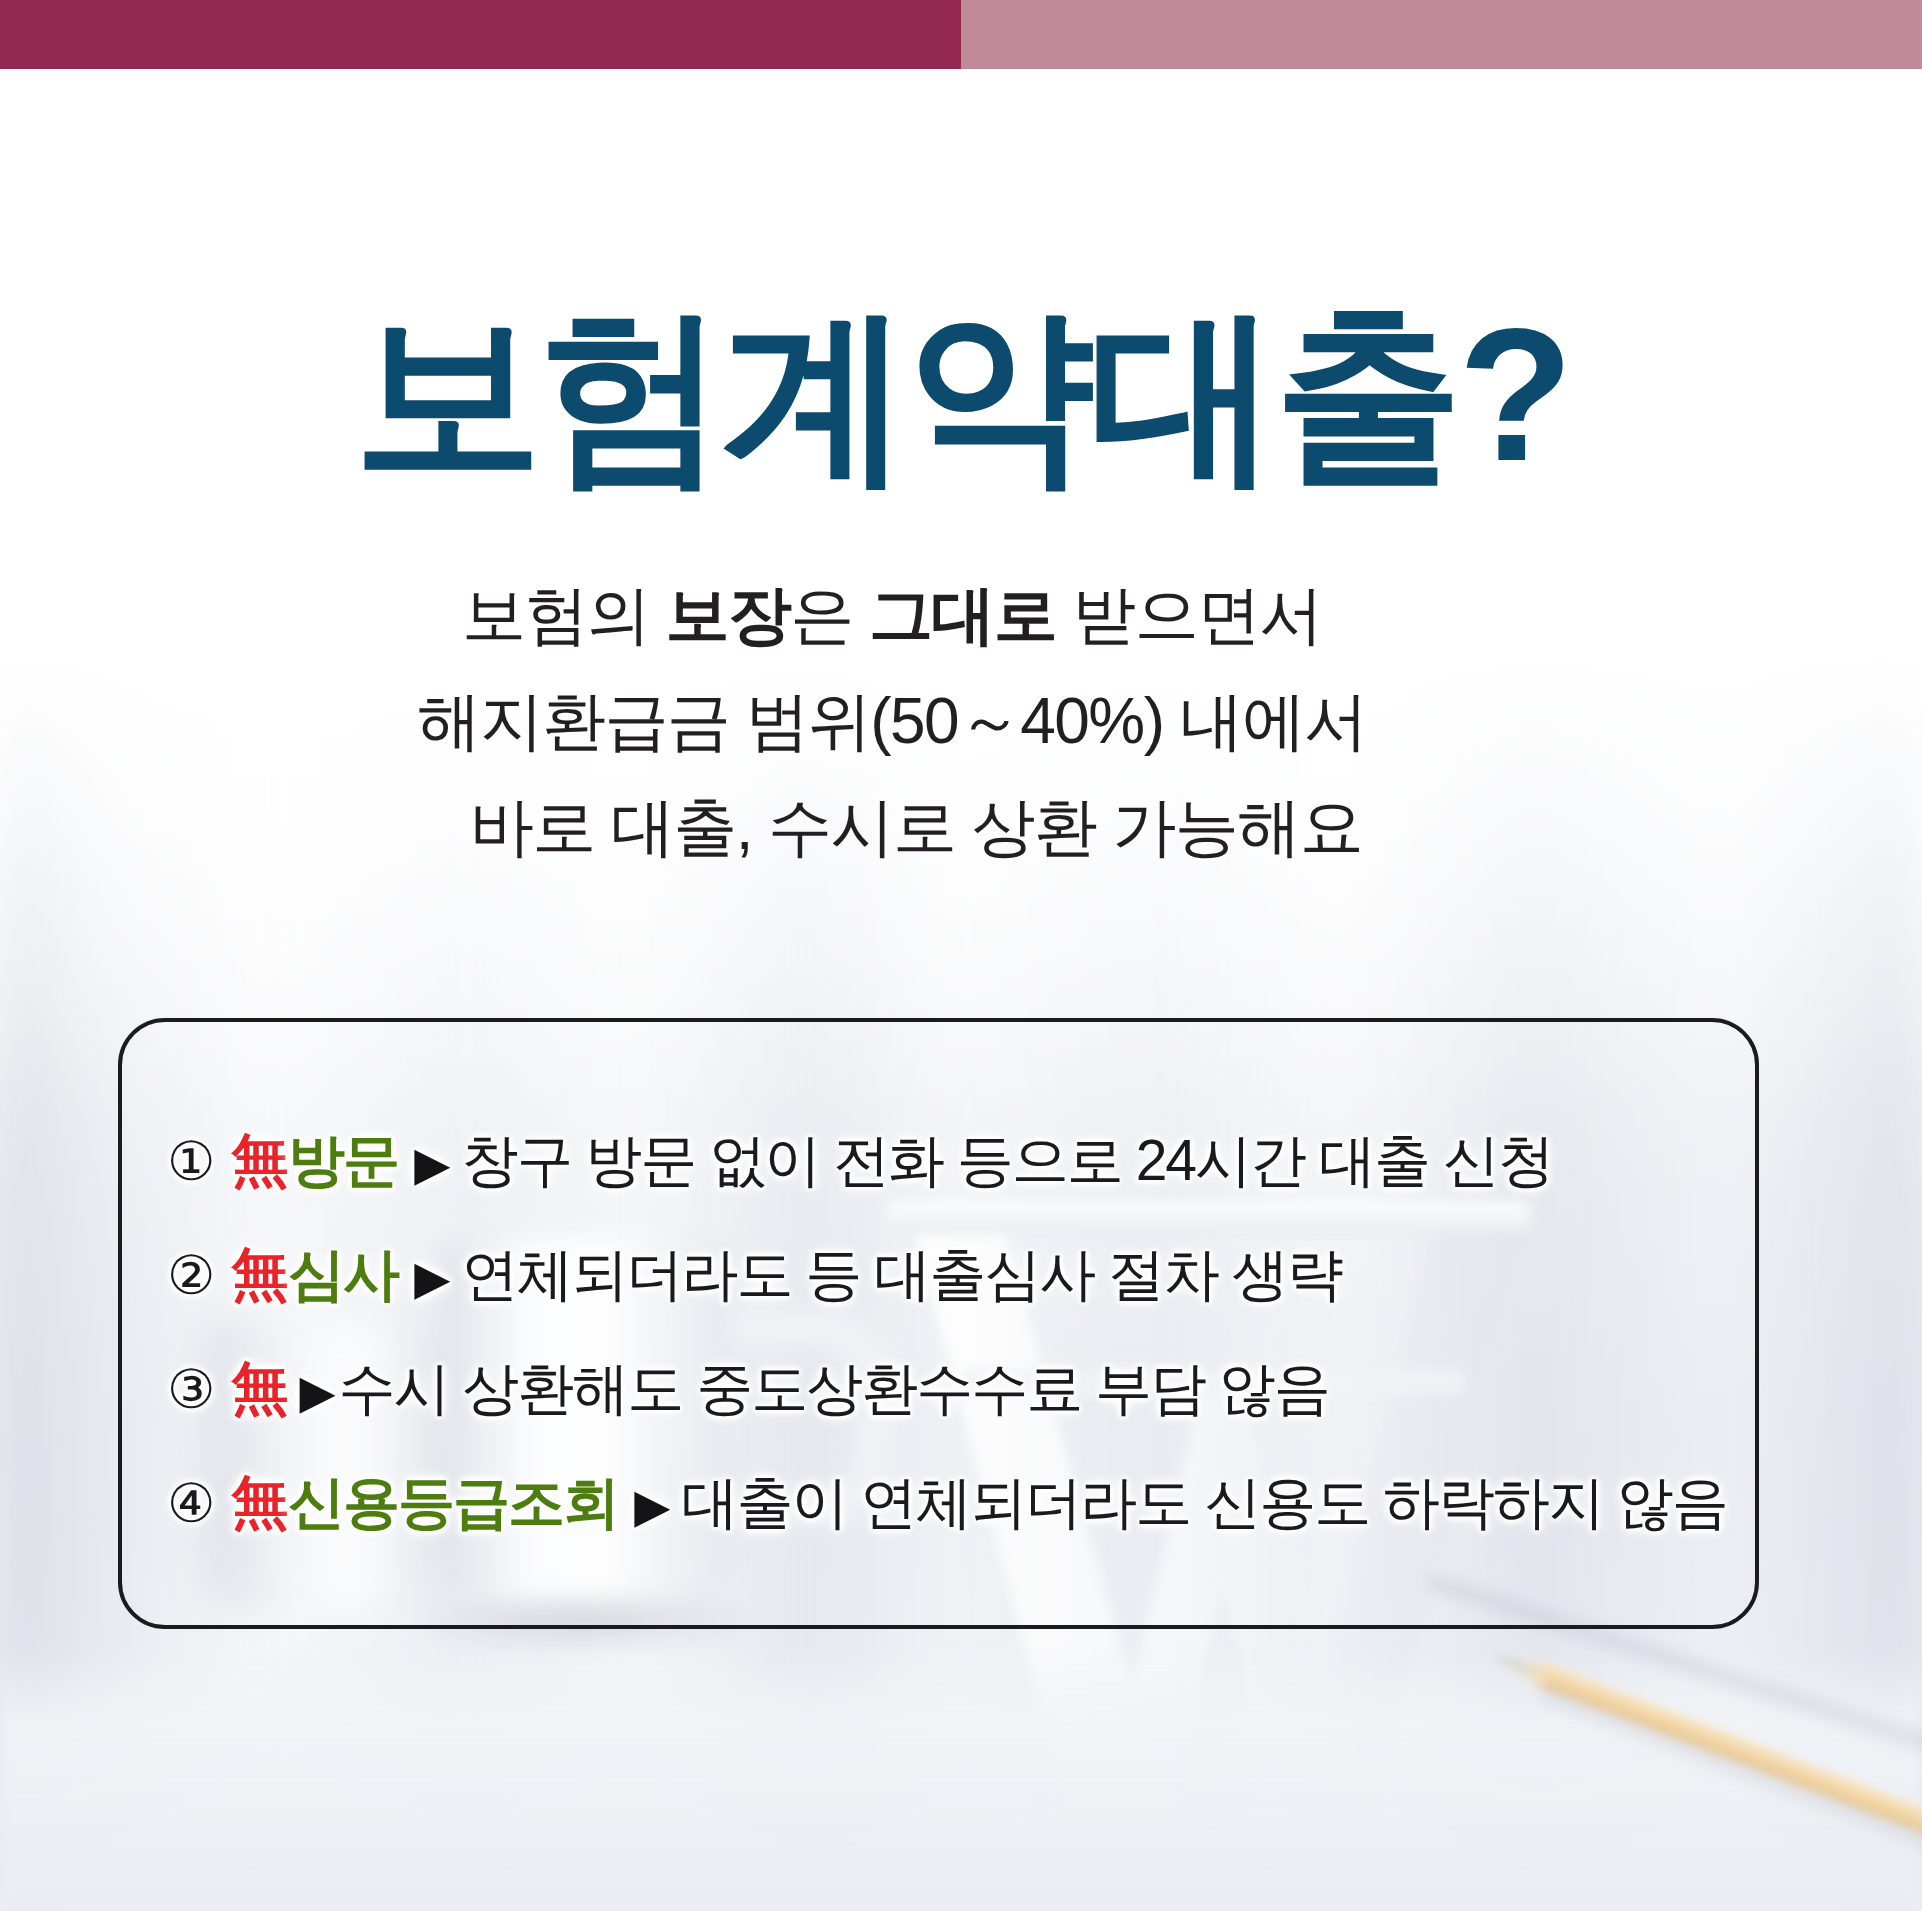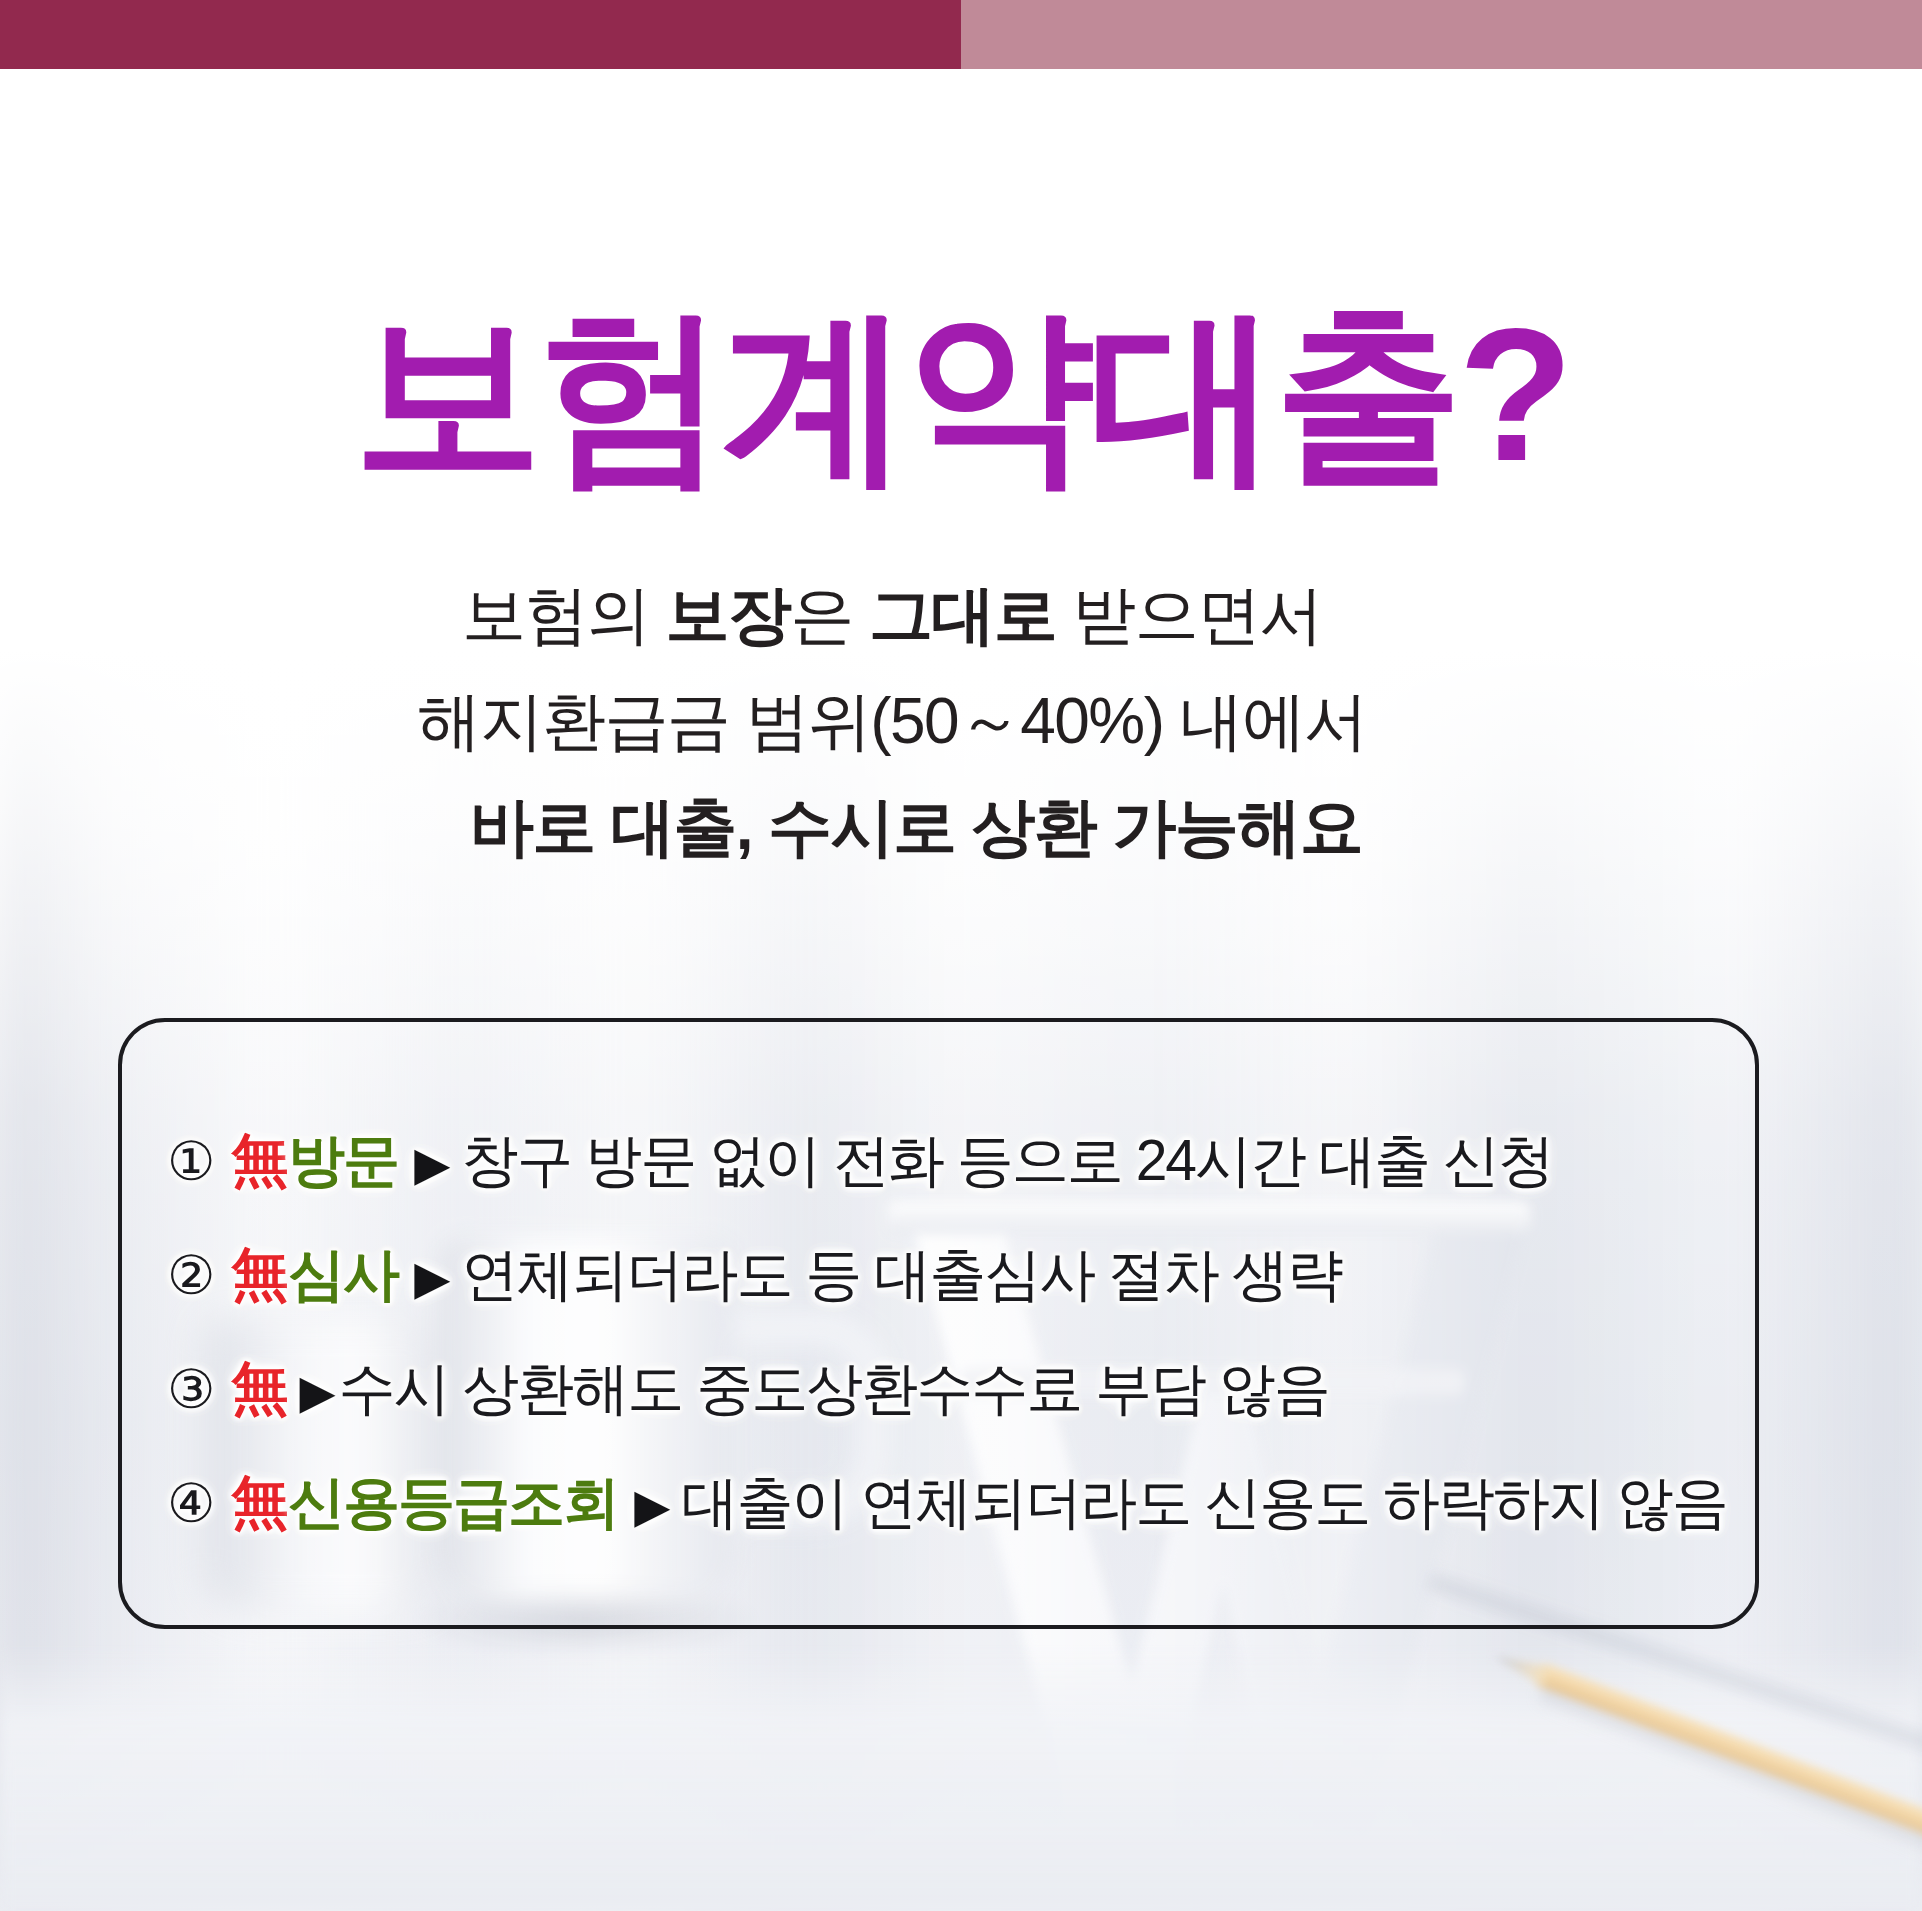--- a/index.html
+++ b/index.html
@@ -217,21 +217,21 @@
     color: #231f20;
     z-index: 10;
   }
   .sub-line {
     font-size: 64px;
     line-height: 106px;
     letter-spacing: -1.6px;
     white-space: nowrap;
   }
   .sub-line .b { font-weight: 700; }
-  .sub-line.bold-all { font-weight: 700; padding-left: 48px; }
+  .sub-line.bold-all { font-weight: 400; padding-left: 48px; }
 
   
   .card {
     position: absolute;
     left: 118px;
     top: 1018px;
     width: 1641px;
     height: 611px;
     border: 4.1px solid #1b1b1f;
     border-radius: 47px;
@@ -329,21 +329,21 @@
     </div>
 
     <div class="photo-wash"></div>
   </div>
 
   <div class="topbar">
     <div class="topbar-left" style="background: rgb(146, 41, 78); width: 961px;"></div>
     <div class="topbar-right" style="background: rgb(192, 138, 152);"></div>
   </div>
 
-  <div class="title" style="color: #a21caf;">보험계약대출?</div>
+  <div class="title" style="color: #0c4a6e;">보험계약대출?</div>
 
   <div class="subtitle">
     <div class="sub-line"><span>보험의 </span><span class="b">보장</span><span>은 </span><span class="b">그대로</span><span> 받으면서</span></div>
     <div class="sub-line">해지환급금 범위(50～40%) 내에서</div>
     <div class="sub-line bold-all">바로 대출, 수시로 상환 가능해요</div>
   </div>
 
   <div class="card" style="border-color: rgb(27, 27, 31);"></div>
 
   <div class="card-list">

